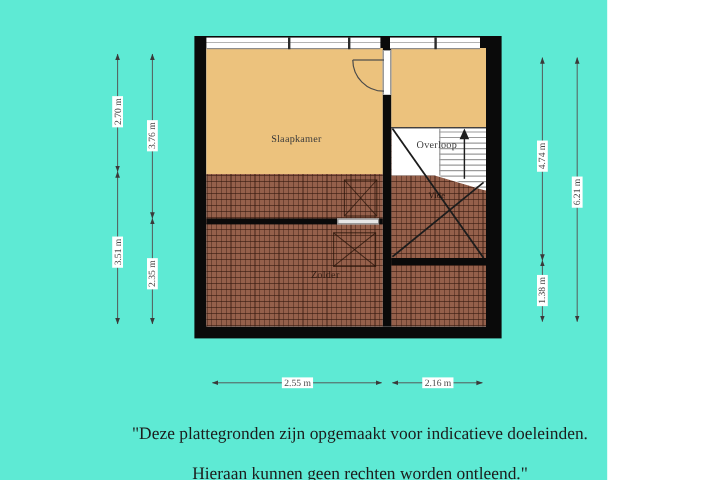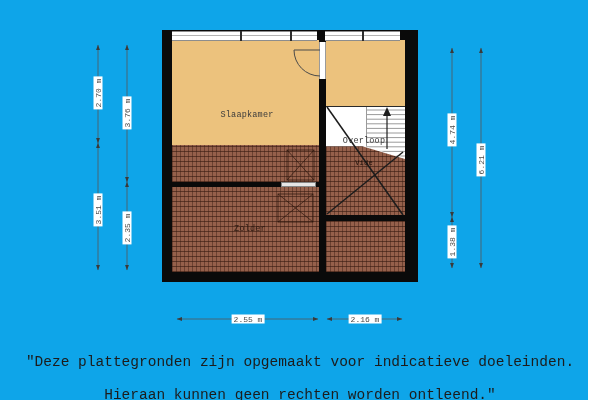--- a/index.html
+++ b/index.html
@@ -1,17 +1,17 @@
 <!DOCTYPE html>
 <html><head>
 <meta charset="utf-8">
 <style>
   html,body{margin:0;padding:0;background:#fff;}
-  #stage{position:relative;width:588px;height:400px;background:#0ea5e9;overflow:hidden;
-         font-family:Liberation Mono, monospace;}
+  #stage{position:relative;width:506px;height:400px;background:#5eead4;overflow:hidden;
+         font-family:Liberation Serif, serif;}
   .abs{position:absolute;}
   
   .wall-outer{left:162px;top:30px;width:256px;height:252px;background:#0a0a0a;}
   .floor{left:172px;top:40px;width:233px;height:232px;background:#fff;}
   .room-orange{background:#ecc27d;}
   .slaapkamer{left:172px;top:40px;width:147px;height:105px;}
   .landing-top{left:326px;top:40px;width:79px;height:66px;}
   .brick{background-color:#95604b;
     background-image:
       repeating-linear-gradient(0deg, rgba(52,24,14,.60) 0 1px, rgba(0,0,0,0) 1px 5px),
@@ -31,21 +31,21 @@
   .iwall-right{left:326px;top:215px;width:79px;height:6px;background:#0a0a0a;}
   
   .win-band{top:31px;height:10px;
     background:linear-gradient(to bottom,#8d8d8d 0 1px,#fff 1px 4px,#b3b3b3 4px 5px,#fff 5px 9px,#8d8d8d 9px 10px);}
   .win-left{left:172px;width:145px;}
   .win-right{left:325px;width:75px;}
   .mullion{top:31px;width:2px;height:10px;background:#2c2c2c;}
   
   .room-label{position:absolute;transform:translate(-50%,-50%);font-size:8.5px;
     color:#3b3b3b;white-space:nowrap;letter-spacing:.2px;}
-  .roof-label{color:#24140c;opacity:.85;}
+  .roof-label{color:#24140c;opacity:.85;margin-left:21px;}
   .vide-label{font-size:7px;color:#160b06;opacity:.9;}
   .dim{position:absolute;transform:translate(-50%,-50%);font-size:8px;color:#4a4a4a;
     background:#fff;padding:0 2px;white-space:nowrap;}
   .dim-v{transform:translate(-50%,-50%) rotate(-90deg);}
   .disc{position:absolute;left:0;width:600px;text-align:center;font-size:14.5px;
     color:#1c1c1c;white-space:nowrap;}
   svg{position:absolute;left:0;top:0;}
 </style>
 </head>
 <body>
@@ -132,21 +132,21 @@
       <line x1="127" y1="182" x2="127" y2="270" marker-start="url(#dimArrow)" marker-end="url(#dimArrow)"></line>
       <line x1="452" y1="48" x2="452" y2="217" marker-start="url(#dimArrow)" marker-end="url(#dimArrow)"></line>
       <line x1="452" y1="217" x2="452" y2="268" marker-start="url(#dimArrow)" marker-end="url(#dimArrow)"></line>
       <line x1="481" y1="48" x2="481" y2="268" marker-start="url(#dimArrow)" marker-end="url(#dimArrow)"></line>
       <line x1="177" y1="319" x2="318" y2="319" marker-start="url(#dimArrow)" marker-end="url(#dimArrow)"></line>
       <line x1="327" y1="319" x2="402" y2="319" marker-start="url(#dimArrow)" marker-end="url(#dimArrow)"></line>
     </g>
   </svg>
 
   <span class="room-label" style="left:247px;top:115px;">Slaapkamer</span>
-  <span class="room-label" style="left:364px;top:141px;">Overloop</span>
+  <span class="room-label" style="left:364px;top:120px;">Overloop</span>
   <span class="room-label roof-label" style="left:250px;top:229px;">Zolder</span>
   <span class="room-label vide-label" style="left:364px;top:163px;">Vide</span>
 
   <span class="dim dim-v" style="left:98px;top:93px;">2.70 m</span>
   <span class="dim dim-v" style="left:98px;top:210px;">3.51 m</span>
   <span class="dim dim-v" style="left:127px;top:113px;">3.76 m</span>
   <span class="dim dim-v" style="left:127px;top:228px;">2.35 m</span>
   <span class="dim dim-v" style="left:452px;top:130px;">4.74 m</span>
   <span class="dim dim-v" style="left:452px;top:242px;">1.38 m</span>
   <span class="dim dim-v" style="left:481px;top:160px;">6.21 m</span>

